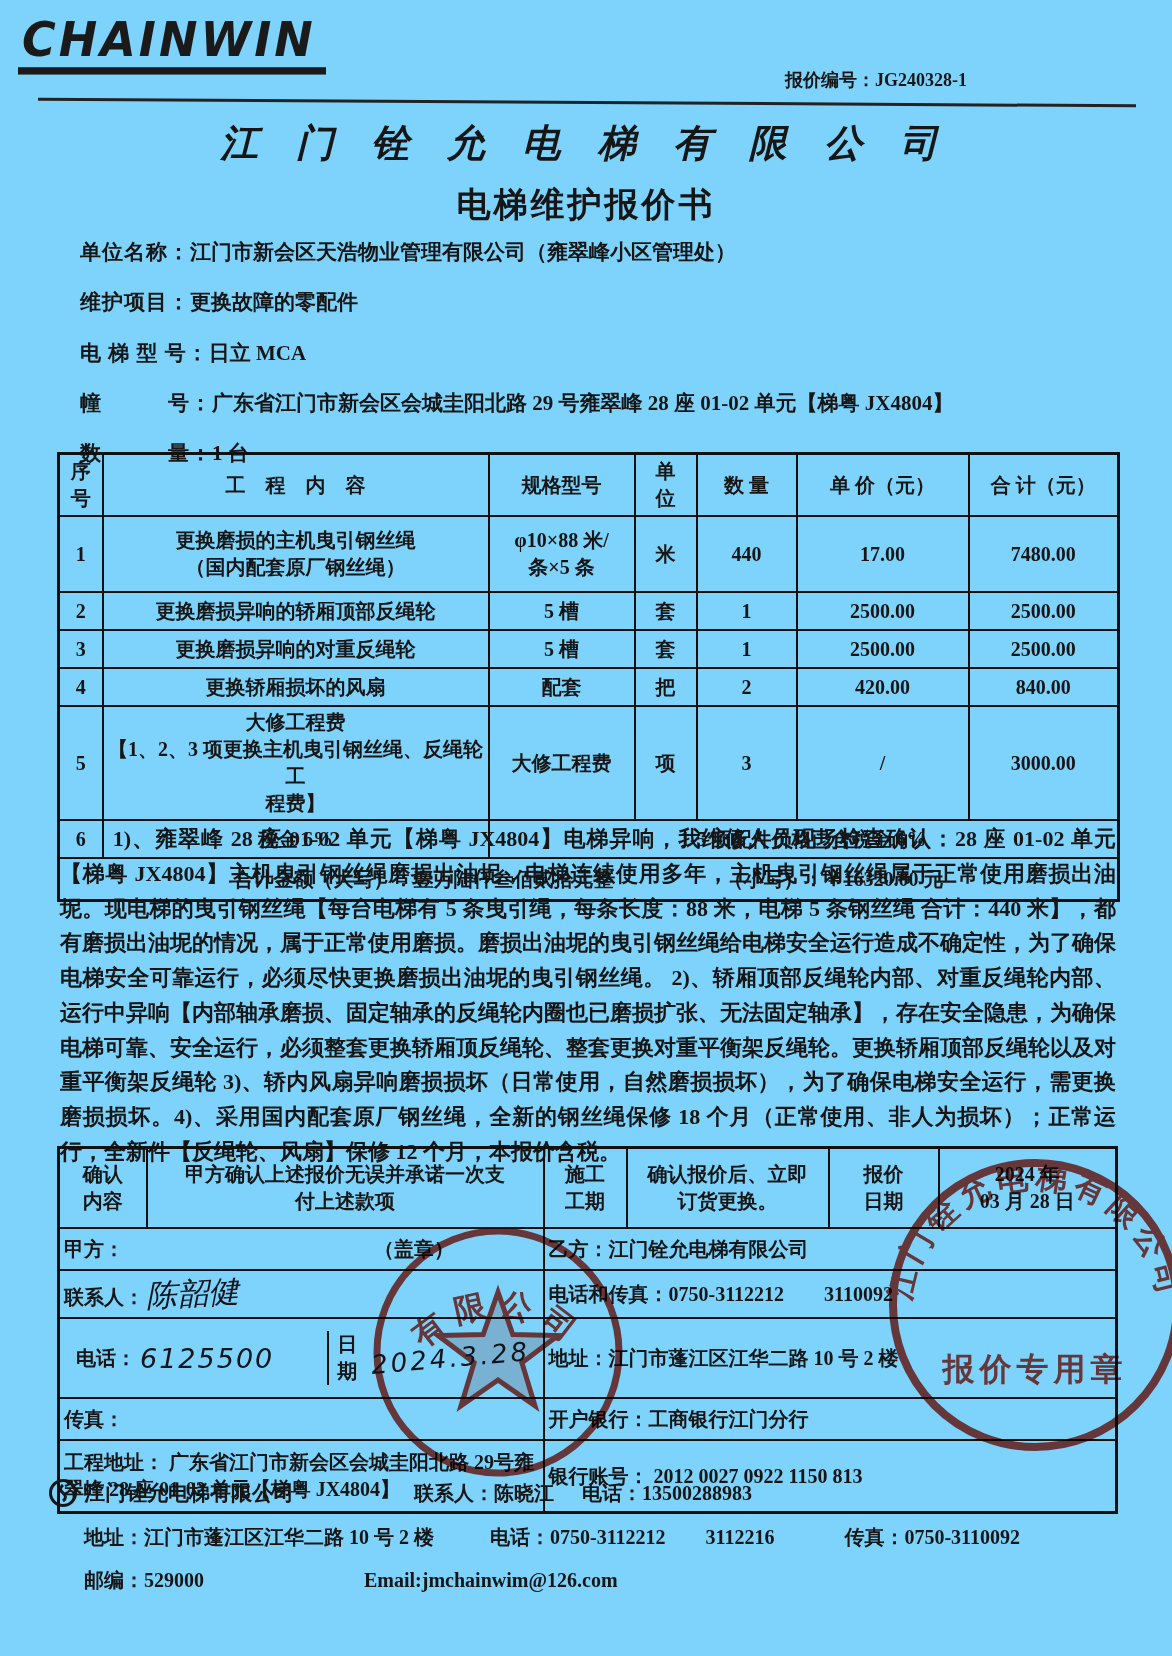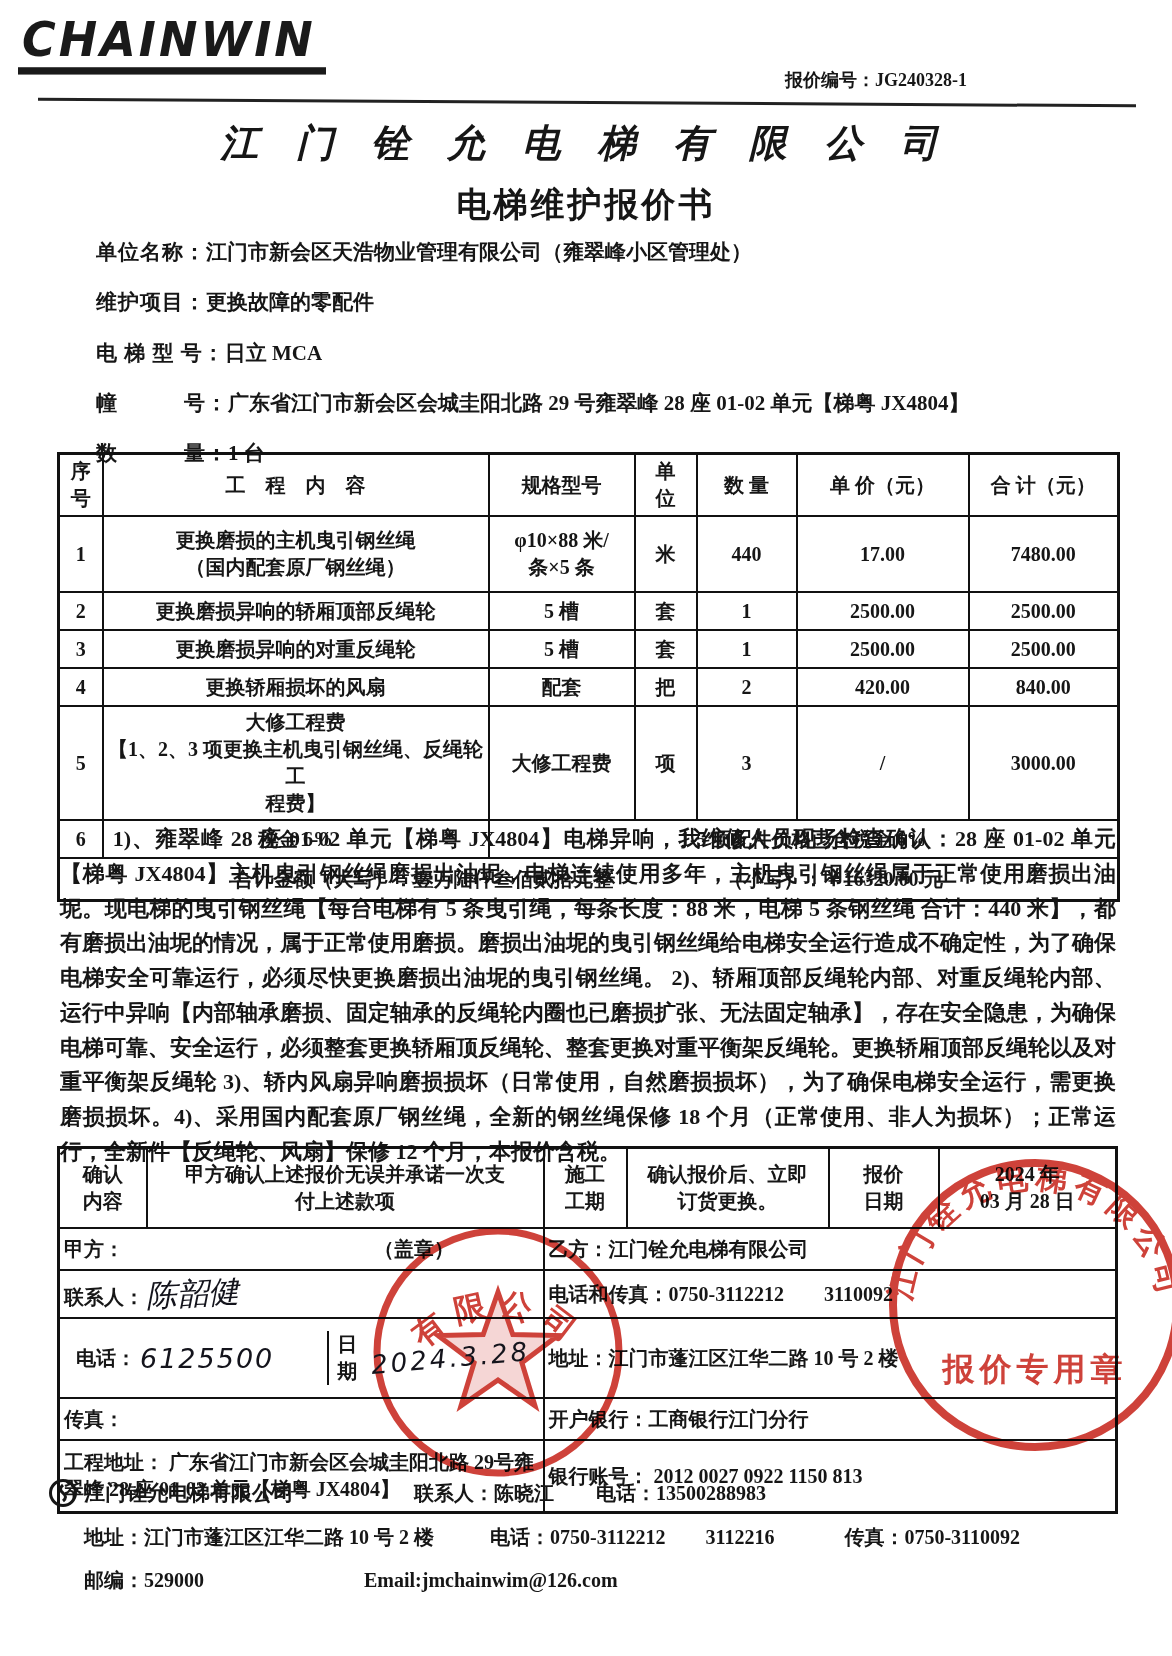--- a/index.html
+++ b/index.html
@@ -1,20 +1,20 @@
 <!DOCTYPE html>
 <html><head>
 <meta charset="utf-8">
 <style>
   html,body{margin:0;padding:0;background:#e9e9e7;}
   .page{
     position:relative;
     width:1172px;height:1656px;
     margin:0 auto;
-    background:#ffffff;
+    background:#7dd3fc;
     font-family:"Liberation Serif","DejaVu Serif",serif;
     color:#161616;
     overflow:hidden;
   }
 
   
   .logo{
     position:absolute;left:18px;top:10px;
     font-family:"DejaVu Sans","Liberation Sans",sans-serif;
     font-weight:900;font-style:italic;
@@ -36,21 +36,21 @@
     text-align:center;font-size:38px;font-weight:700;
     letter-spacing:14px;
     font-style:italic;
   }
   .doc-title{
     position:absolute;left:0;top:182px;width:100%;
     text-align:center;font-size:34px;font-weight:700;letter-spacing:3px;
   }
 
   
-  .info{position:absolute;left:96px;top:238px;width:1040px;}
+  .info{position:absolute;left:80px;top:238px;width:1040px;}
   .info-row{font-size:21px;font-weight:700;margin-bottom:22px;line-height:1.35;}
   .info-row .lbl{letter-spacing:1px;}
 
   
   table{border-collapse:collapse;table-layout:fixed;}
   td,th{border:2px solid #111;padding:2px 4px;font-size:20px;}
   .pre{white-space:pre-line;}
 
   
   .quote-table{position:absolute;left:57px;top:452px;width:1060px;border:3px solid #111;}
@@ -97,21 +97,21 @@
   .stamp{position:absolute;z-index:5;mix-blend-mode:multiply;opacity:.88;pointer-events:none;}
   .stamp-left{left:368px;top:1222px;}
   .stamp-right{left:882px;top:1152px;}
 
   
   .footer{position:absolute;left:48px;top:1478px;width:1080px;font-size:20px;font-weight:700;}
   .f-row{margin-bottom:16px;display:flex;align-items:center;}
   .f-logo{width:30px;height:30px;margin-right:6px;flex:0 0 auto;}
   .f-company{font-size:21px;}
   .f-gap1{margin-left:120px;}
-  .f-gap2{margin-left:42px;}
+  .f-gap2{margin-left:28px;}
   .f-row2{padding-left:36px;}
   .f-row3{padding-left:36px;}
   .f-email{margin-left:160px;}
   .f-gapA{margin-left:56px;}
   .f-gapB{margin-left:70px;}
 </style>
 </head>
 <body>
 
 <div class="page">

